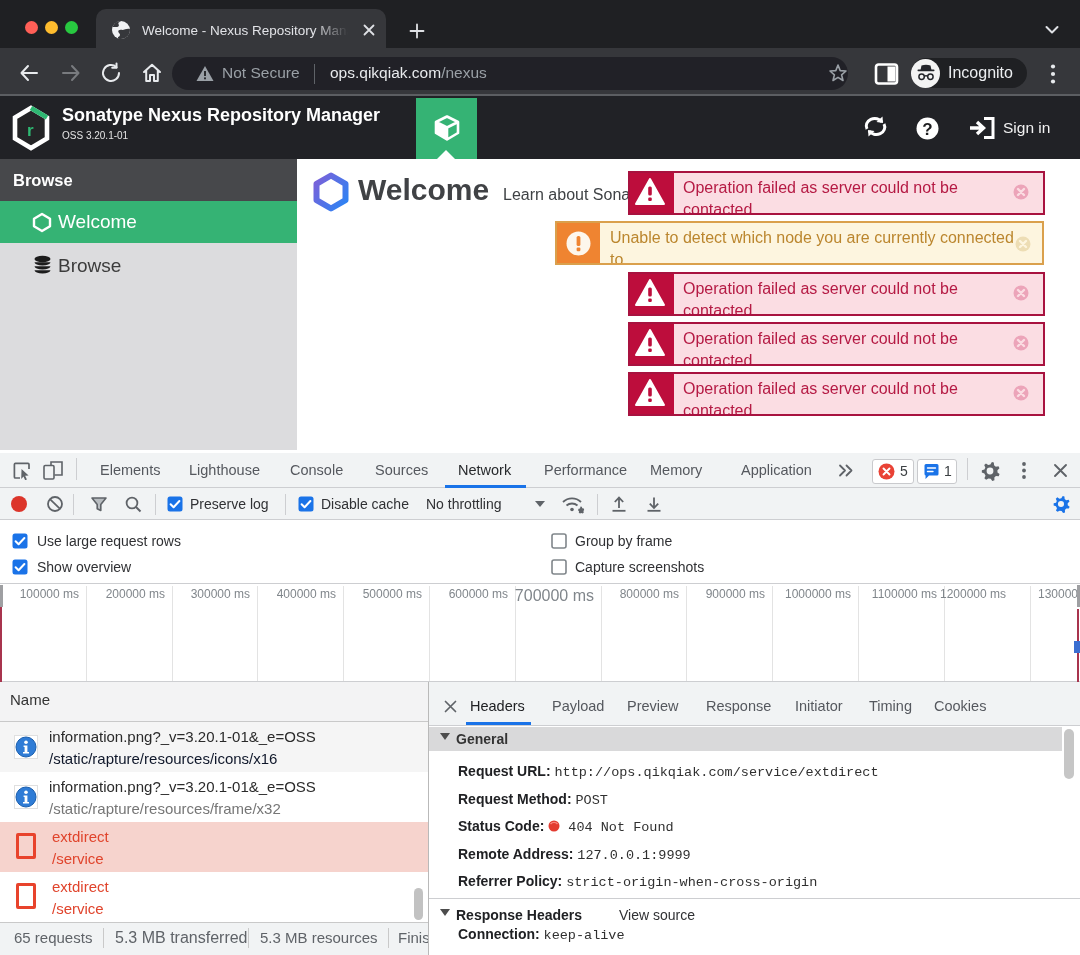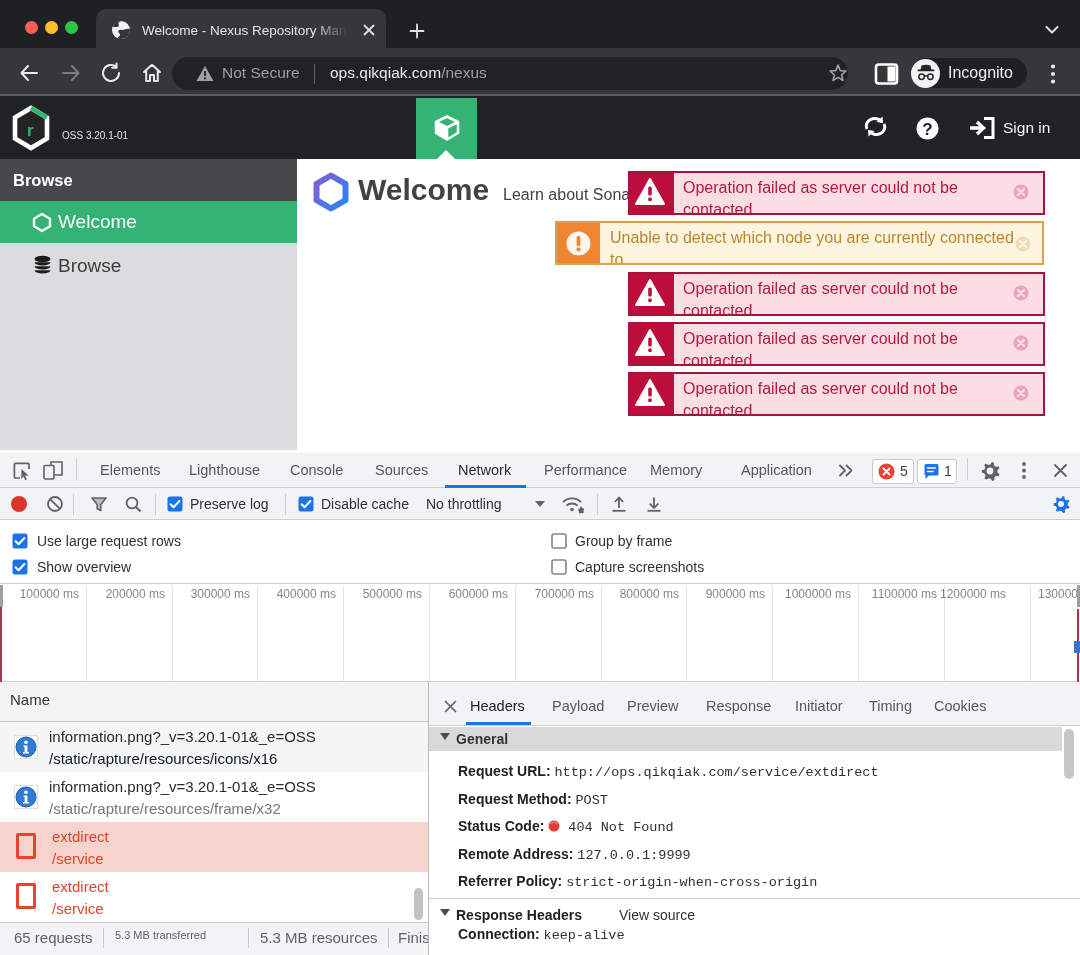--- a/index.html
+++ b/index.html
@@ -94,20 +94,21 @@
       <circle cx="5" cy="19.5" r="2.1" fill="#e8eaed"></circle>
     </svg>
 
   <div class="abs" style="left:0;top:96px;width:1080px;height:63px;background:#212226;"></div>
 
   <svg class="abs" style="left:12px;top:105px;" width="38" height="46" viewBox="0 0 38 46">
     <path d="M19 3 L35 12.5 V33.5 L19 43 L3 33.5 V12.5 Z" fill="#242426" stroke="#fff" stroke-width="4.6" stroke-linejoin="miter"></path>
     <path d="M19 3 L35 12.5" stroke="#2eb872" stroke-width="4.6"></path>
     <text x="15" y="31" font-size="17" font-weight="bold" fill="#2eb872" font-family="Liberation Sans">r</text>
   </svg>
+  <div class="abs" style="left:62px;top:105px;font-size:18px;font-weight:bold;color:#fff;">Sonatype Nexus Repository Manager</div>
   <div class="abs" style="left:62px;top:130px;font-size:10px;color:#e4e4e4;">OSS 3.20.1-01</div>
 
   <div class="abs" style="left:416px;top:98px;width:61px;height:61px;background:#35b374;"></div>
   <svg class="abs" style="left:433px;top:114px;" width="28" height="28" viewBox="0 0 28 28">
     <path d="M3 8 L14 13.5 V25.5 L3 19 Z" fill="#fff"></path>
       <path d="M14 2.5 L25 8 L25 19 L14 25.5 L3 19 L3 8 Z M3 8 L14 13.5 L25 8 M14 13.5 V25.5" fill="none" stroke="#fff" stroke-width="2.6" stroke-linejoin="round"></path>
   </svg>
   <div class="abs" style="left:437px;top:150px;width:0;height:0;border-left:9px solid transparent;border-right:9px solid transparent;border-bottom:9px solid #fff;"></div>
 
   <svg class="abs" style="left:863px;top:115px;" width="25" height="23" viewBox="0 0 25 23">
@@ -339,21 +340,21 @@
   <div class="abs" style="left:82px;top:587px;width:83px;font-size:12px;color:#80868b;text-align:right;">200000 ms</div>
   <div class="abs" style="left:257px;top:586px;width:1px;height:95px;background:#e3e3e3;"></div>
   <div class="abs" style="left:167px;top:587px;width:83px;font-size:12px;color:#80868b;text-align:right;">300000 ms</div>
   <div class="abs" style="left:343px;top:586px;width:1px;height:95px;background:#e3e3e3;"></div>
   <div class="abs" style="left:253px;top:587px;width:83px;font-size:12px;color:#80868b;text-align:right;">400000 ms</div>
   <div class="abs" style="left:429px;top:586px;width:1px;height:95px;background:#e3e3e3;"></div>
   <div class="abs" style="left:339px;top:587px;width:83px;font-size:12px;color:#80868b;text-align:right;">500000 ms</div>
   <div class="abs" style="left:515px;top:586px;width:1px;height:95px;background:#e3e3e3;"></div>
   <div class="abs" style="left:425px;top:587px;width:83px;font-size:12px;color:#80868b;text-align:right;">600000 ms</div>
   <div class="abs" style="left:601px;top:586px;width:1px;height:95px;background:#e3e3e3;"></div>
-  <div class="abs" style="left:511px;top:587px;width:83px;font-size:12px;color:#80868b;text-align:right;">700000 ms</div>
+  <div class="abs" style="left:511px;top:587px;width:83px;font-size:16px;color:#80868b;text-align:right;">700000 ms</div>
   <div class="abs" style="left:686px;top:586px;width:1px;height:95px;background:#e3e3e3;"></div>
   <div class="abs" style="left:596px;top:587px;width:83px;font-size:12px;color:#80868b;text-align:right;">800000 ms</div>
   <div class="abs" style="left:772px;top:586px;width:1px;height:95px;background:#e3e3e3;"></div>
   <div class="abs" style="left:682px;top:587px;width:83px;font-size:12px;color:#80868b;text-align:right;">900000 ms</div>
   <div class="abs" style="left:858px;top:586px;width:1px;height:95px;background:#e3e3e3;"></div>
   <div class="abs" style="left:768px;top:587px;width:83px;font-size:12px;color:#80868b;text-align:right;">1000000 ms</div>
   <div class="abs" style="left:944px;top:586px;width:1px;height:95px;background:#e3e3e3;"></div>
   <div class="abs" style="left:854px;top:587px;width:83px;font-size:12px;color:#80868b;text-align:right;">1100000 ms</div>
   <div class="abs" style="left:1030px;top:586px;width:1px;height:95px;background:#e3e3e3;"></div>
   <div class="abs" style="left:940px;top:587px;width:83px;font-size:12px;color:#80868b;text-align:left;">1200000 ms</div>
@@ -391,21 +392,21 @@
   <div class="abs" style="left:52px;top:828px;font-size:15px;color:#e0442c;">extdirect</div>
   <div class="abs" style="left:52px;top:850px;font-size:15px;color:#e0442c;">/service</div>
   <div class="abs" style="left:16px;top:883px;width:20px;height:26px;border-radius:2px;border:3px solid #e8432c;background:transparent;"></div>
   <div class="abs" style="left:52px;top:878px;font-size:15px;color:#e0442c;">extdirect</div>
   <div class="abs" style="left:52px;top:900px;font-size:15px;color:#e0442c;">/service</div>
   <div class="abs" style="left:414px;top:888px;width:9px;height:32px;border-radius:4.5px;background:#c2c2c2;"></div>
 
   <div class="abs" style="left:0;top:922px;width:428px;height:33px;background:#f1f3f4;border-top:1px solid #c9c9c9;"></div>
   <div class="abs" style="left:14px;top:929px;font-size:15px;color:#5f6368;">65 requests</div>
   <div class="abs sbsep" style="left:103px;"></div>
-  <div class="abs" style="left:115px;top:929px;font-size:11px;color:#5f6368;">5.3 MB transferred</div>
+  <div class="abs" style="left:115px;top:929px;font-size:16px;color:#5f6368;">5.3 MB transferred</div>
   <div class="abs sbsep" style="left:248px;"></div>
   <div class="abs" style="left:260px;top:929px;font-size:15px;color:#5f6368;">5.3 MB resources</div>
   <div class="abs sbsep" style="left:388px;"></div>
   <div class="abs" style="left:398px;top:929px;font-size:15px;color:#5f6368;white-space:nowrap;width:30px;overflow:hidden;">Finish: 21.4 min</div>
   <style>.sbsep{top:928px;width:1px;height:20px;background:#c9c9c9;}</style>
 
   <div class="abs" style="left:428px;top:682px;width:652px;height:273px;background:#fff;border-left:1px solid #b9b9b9;"></div>
   <div class="abs" style="left:429px;top:682px;width:651px;height:44px;background:#f1f3f4;border-bottom:1px solid #cdced1;"></div>
   <svg class="abs" style="left:444px;top:700px;" width="13" height="13" viewBox="0 0 13 13">
       <path d="M1.5 1.5 L11.5 11.5 M11.5 1.5 L1.5 11.5" stroke="#5f6368" stroke-width="1.7" stroke-linecap="round"></path>

